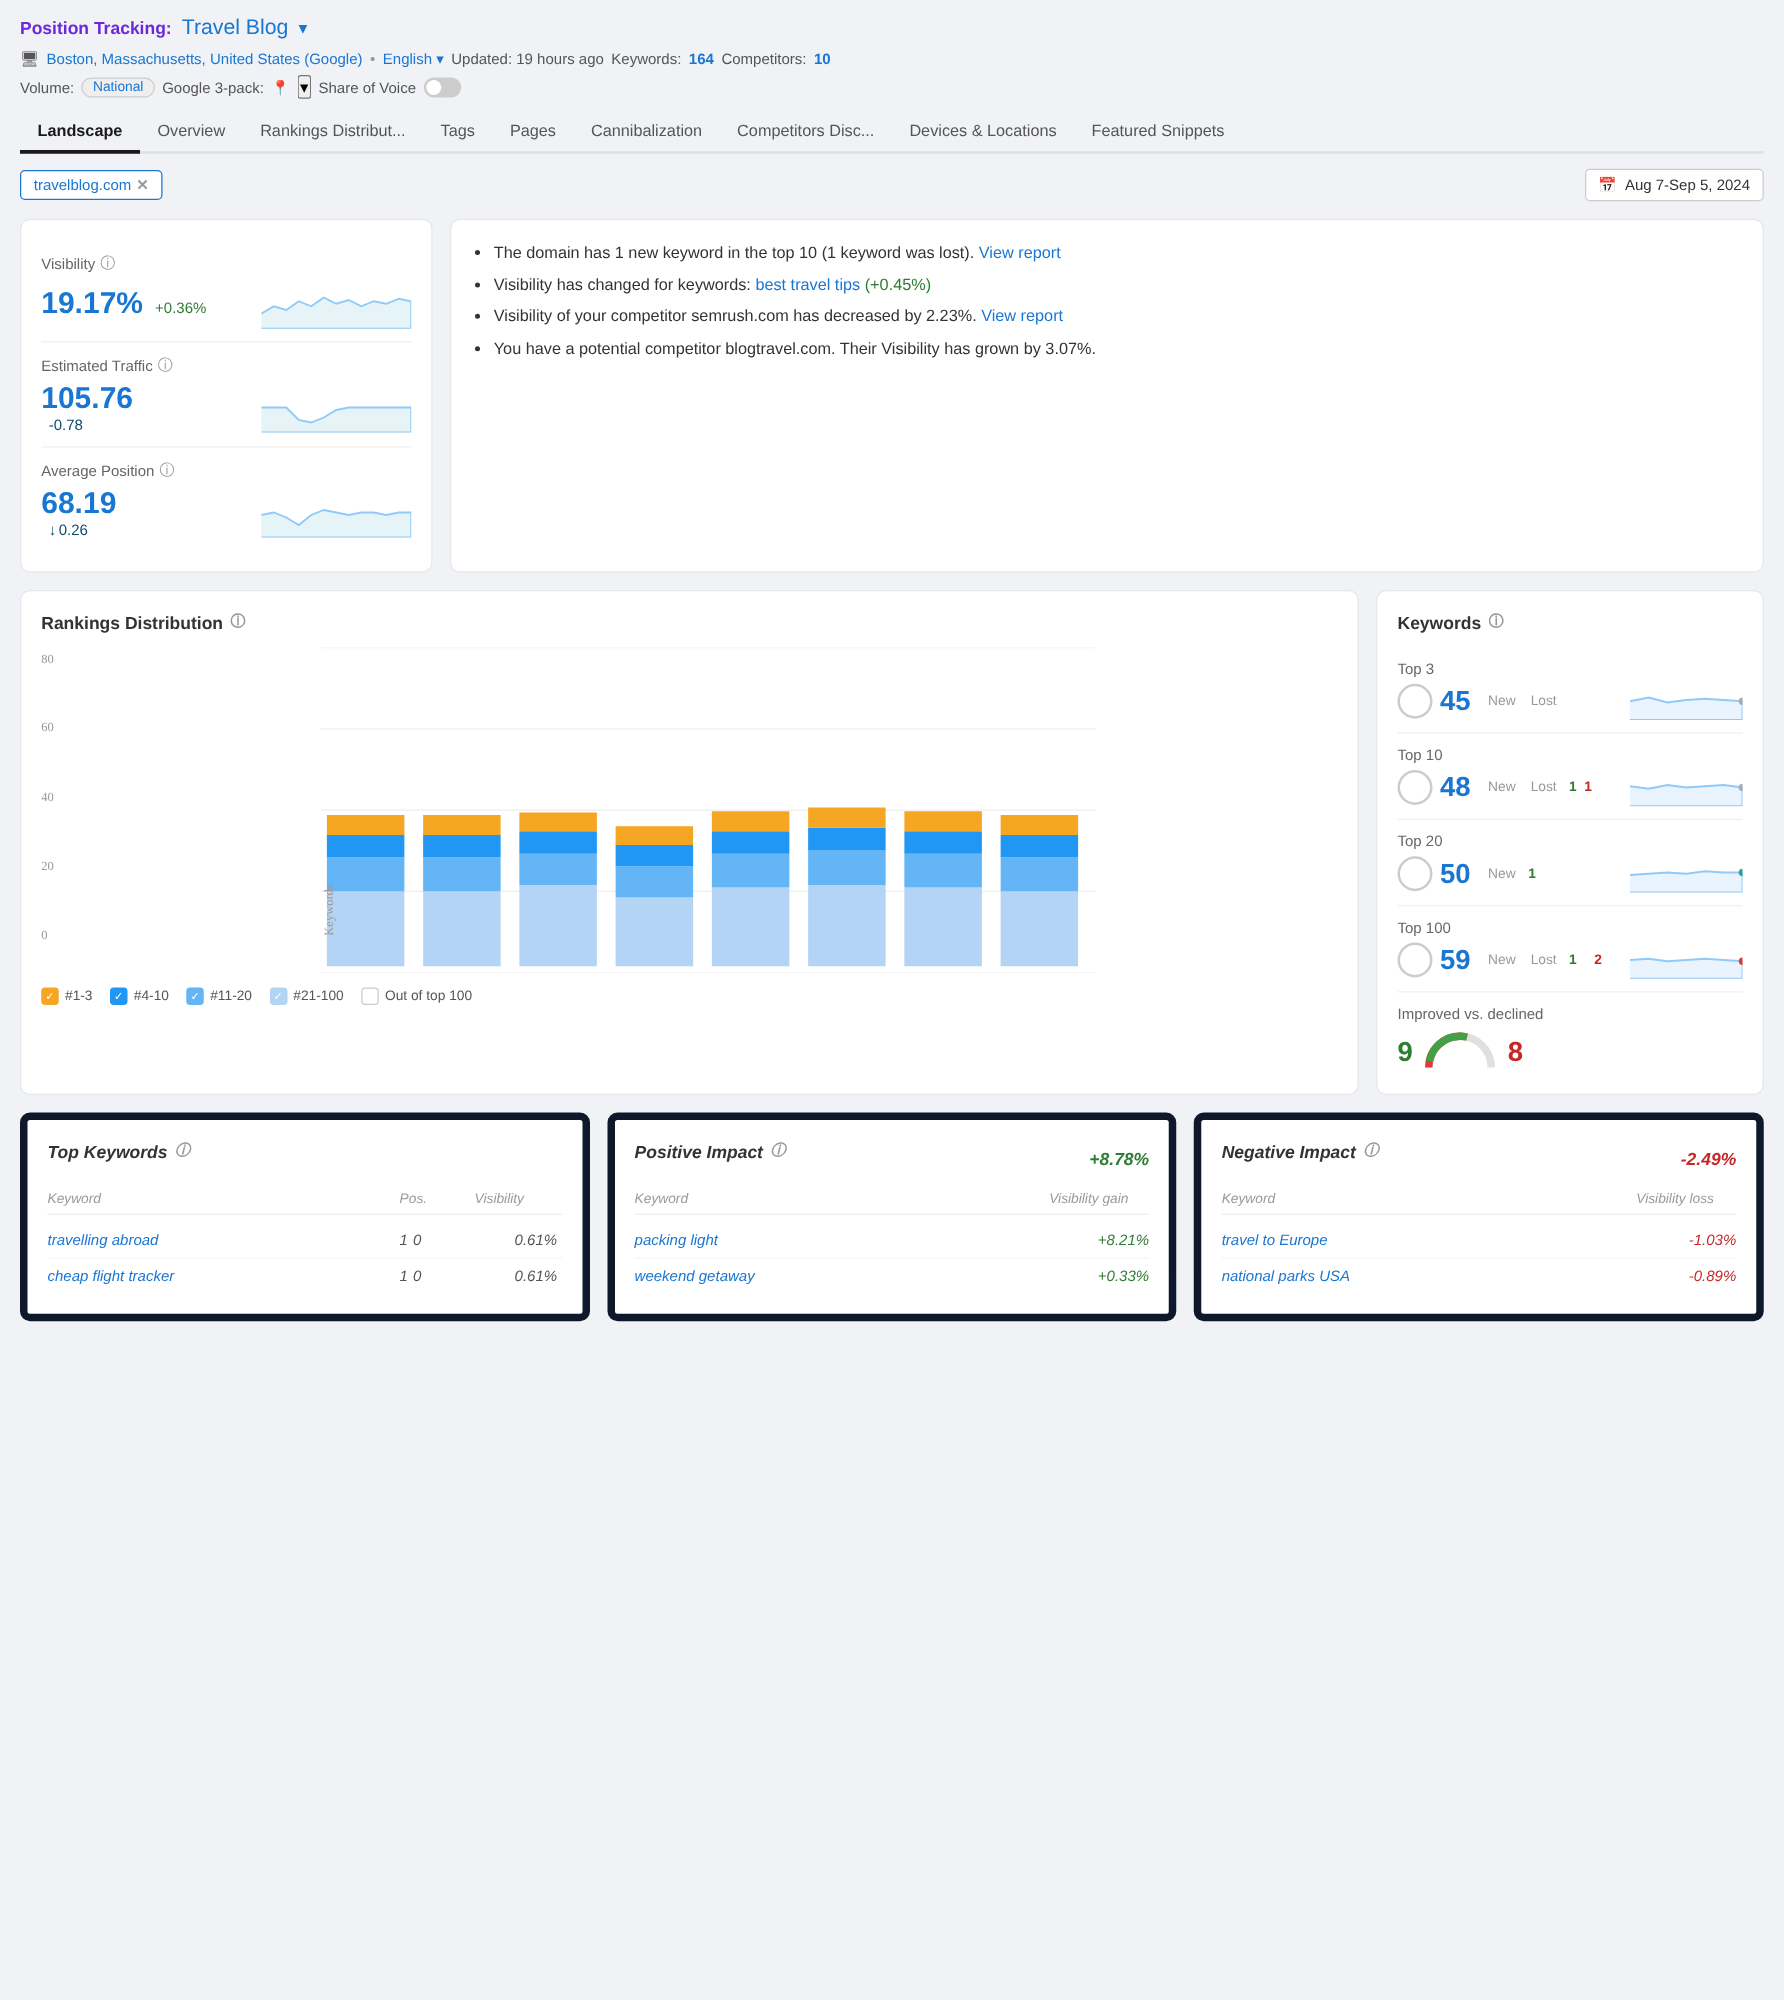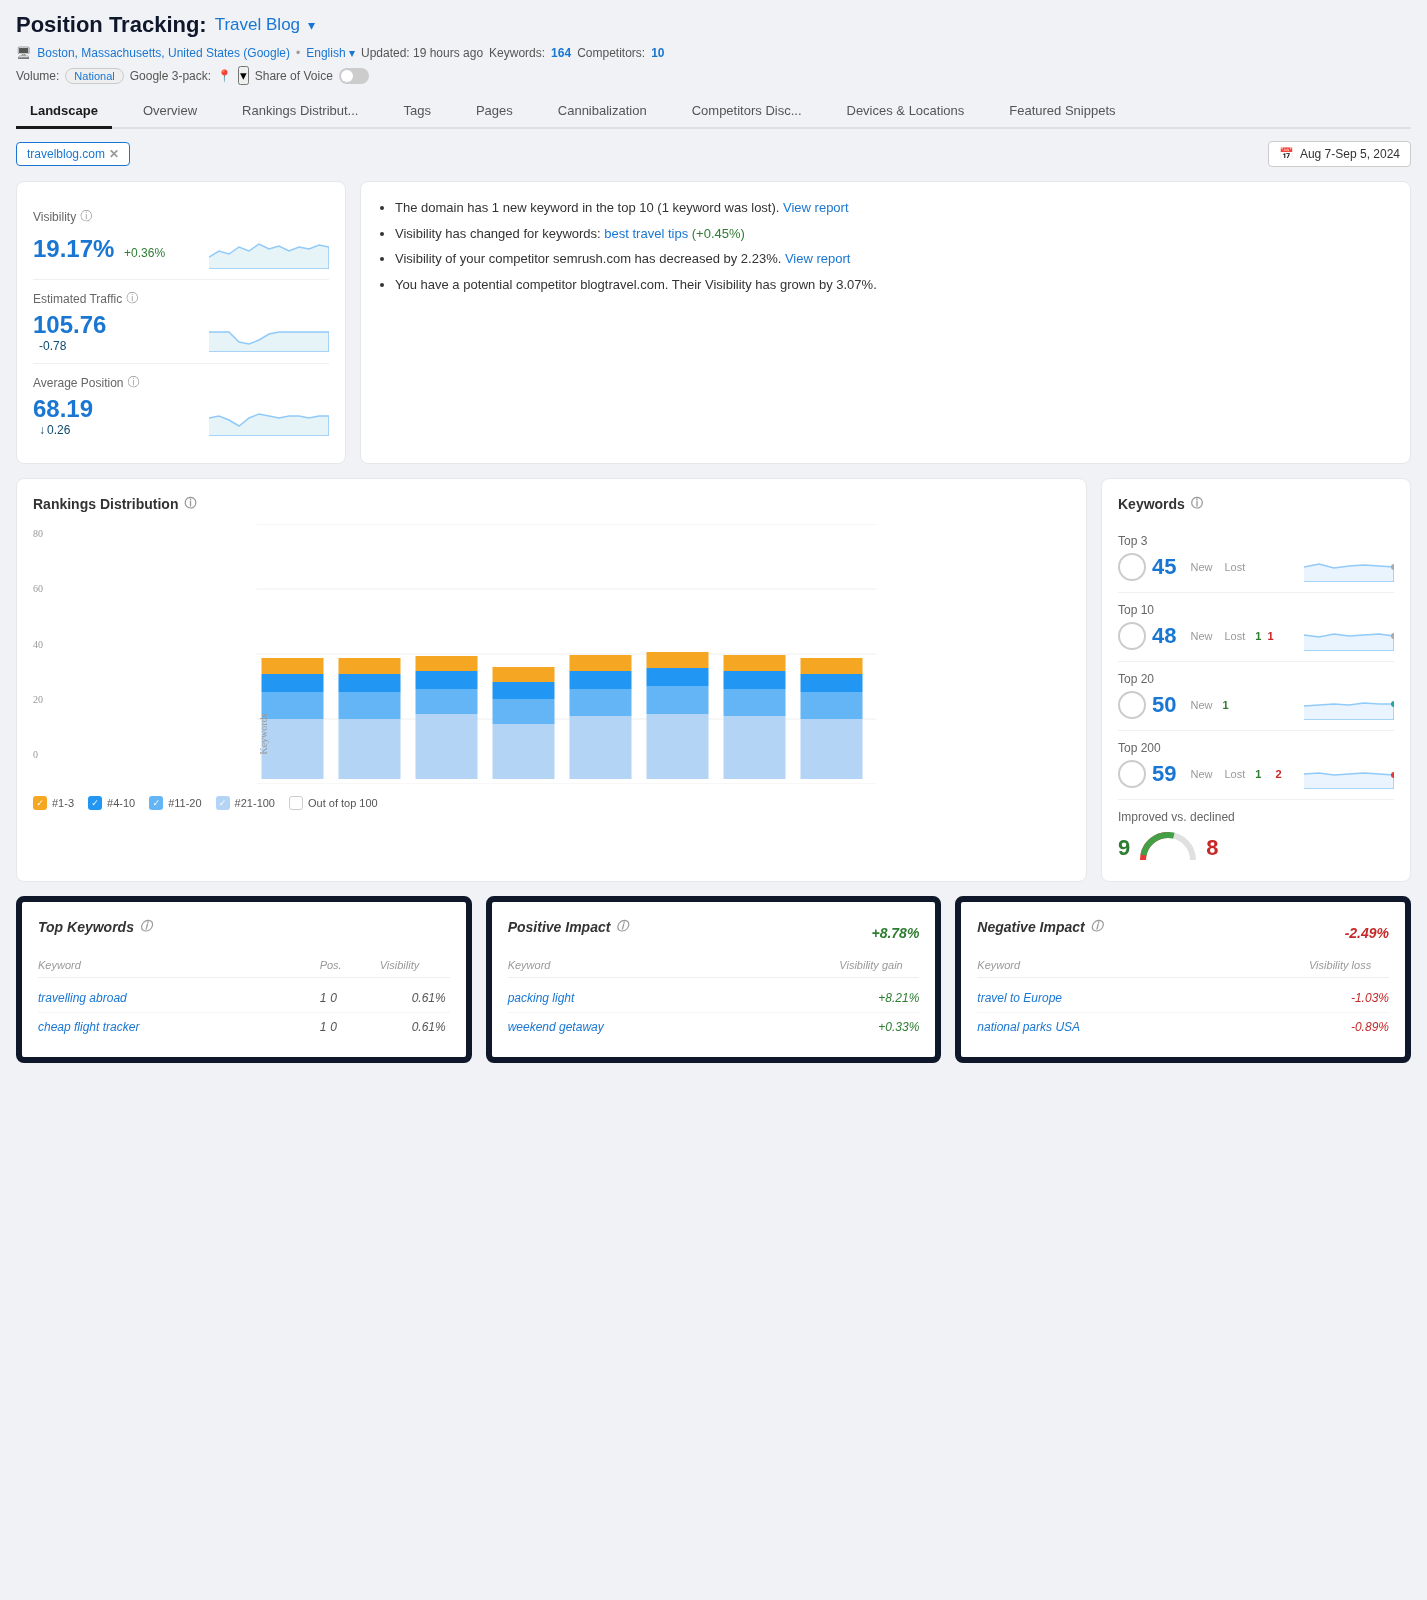--- a/index.html
+++ b/index.html
@@ -2,40 +2,40 @@
 <html><head>
   <meta charset="utf-8">
   <style>
     * { box-sizing: border-box; margin: 0; padding: 0; }
     body { font-family: Arial, sans-serif; background: #f0f2f5; color: #333; font-size: 13px; }
 
     .page-wrapper { max-width: 1427px; margin: 0 auto; background: #f0f2f5; padding: 12px 16px; }
 
     
     .page-header { display: flex; align-items: center; gap: 8px; margin-bottom: 8px; }
-    .page-title-static { font-size: 22px; font-weight: 700; color: #0f172a; }
+    .page-title-static { font-size: 14px; font-weight: 700; color: #6d28d9; }
     .page-title-domain { font-size: 17px; font-weight: 400; color: #1976d2; }
     .dropdown-arrow { color: #1976d2; font-size: 14px; }
 
     
     .sub-header { display: flex; align-items: center; gap: 6px; margin-bottom: 6px; font-size: 12px; color: #555; flex-wrap: wrap; }
     .sub-header .location-link { color: #1976d2; cursor: pointer; }
     .sub-header .dot { color: #999; }
     .sub-header .lang { color: #1976d2; }
     .sub-header .kw-count { color: #1976d2; font-weight: 600; }
     .sub-header .comp-count { color: #1976d2; font-weight: 600; }
 
     
     .volume-row { display: flex; align-items: center; gap: 6px; margin-bottom: 10px; font-size: 12px; color: #555; }
     .volume-row .vol-link { color: #1976d2; border: 1px solid #ccc; border-radius: 10px; padding: 1px 8px; font-size: 11px; cursor: pointer; }
     .toggle { width: 30px; height: 16px; background: #ccc; border-radius: 8px; cursor: pointer; position: relative; }
     .toggle-knob { width: 12px; height: 12px; background: white; border-radius: 50%; position: absolute; top: 2px; left: 2px; }
 
     
-    .nav-tabs { display: flex; gap: 17px; border-bottom: 2px solid #e0e0e0; margin-bottom: 12px; }
+    .nav-tabs { display: flex; gap: 0; border-bottom: 2px solid #e0e0e0; margin-bottom: 12px; }
     .nav-tab { padding: 8px 14px; cursor: pointer; font-size: 13px; color: #555; border-bottom: 3px solid transparent; margin-bottom: -2px; white-space: nowrap; }
     .nav-tab.active { color: #1a1a1a; font-weight: 600; border-bottom-color: #1a1a1a; }
 
     
     .filter-bar { display: flex; align-items: center; justify-content: space-between; margin-bottom: 14px; }
     .domain-badge { display: flex; align-items: center; gap: 4px; border: 1px solid #1976d2; border-radius: 4px; padding: 4px 10px; color: #1976d2; font-size: 12px; background: white; }
     .domain-badge .close-x { cursor: pointer; color: #999; font-weight: 700; }
     .date-range { display: flex; align-items: center; gap: 6px; border: 1px solid #ccc; border-radius: 4px; padding: 5px 10px; background: white; cursor: pointer; font-size: 12px; color: #333; }
 
     
@@ -405,21 +405,21 @@
           </div>
           <span style="color:#2e7d32;font-size:11px;font-weight:600;margin-left:4px;">1</span>
           <svg class="kw-sparkline" viewBox="0 0 90 30">
             <polyline fill="rgba(144,202,249,0.2)" stroke="#90caf9" stroke-width="1.5" points="0,16 15,15 30,14 45,15 60,13 75,14 90,14 90,30 0,30"></polyline>
             <circle cx="90" cy="14" r="3" fill="#26a69a"></circle>
           </svg>
         </div>
       </div>
 
       <div class="kw-row">
-        <div class="kw-tier-label">Top 200</div>
+        <div class="kw-tier-label">Top 100</div>
         <div class="kw-value-row">
           <div class="kw-circle"></div>
           <span class="kw-number">59</span>
           <div class="kw-new-lost">
             <span style="color:#999;font-size:11px;">New</span>
             <span style="color:#999;font-size:11px;">Lost</span>
           </div>
           <span style="color:#2e7d32;font-size:11px;font-weight:600;margin-left:4px;">1</span>
           <span style="color:#c62828;font-size:11px;font-weight:600;margin-left:8px;">2</span>
           <svg class="kw-sparkline" viewBox="0 0 90 30">

